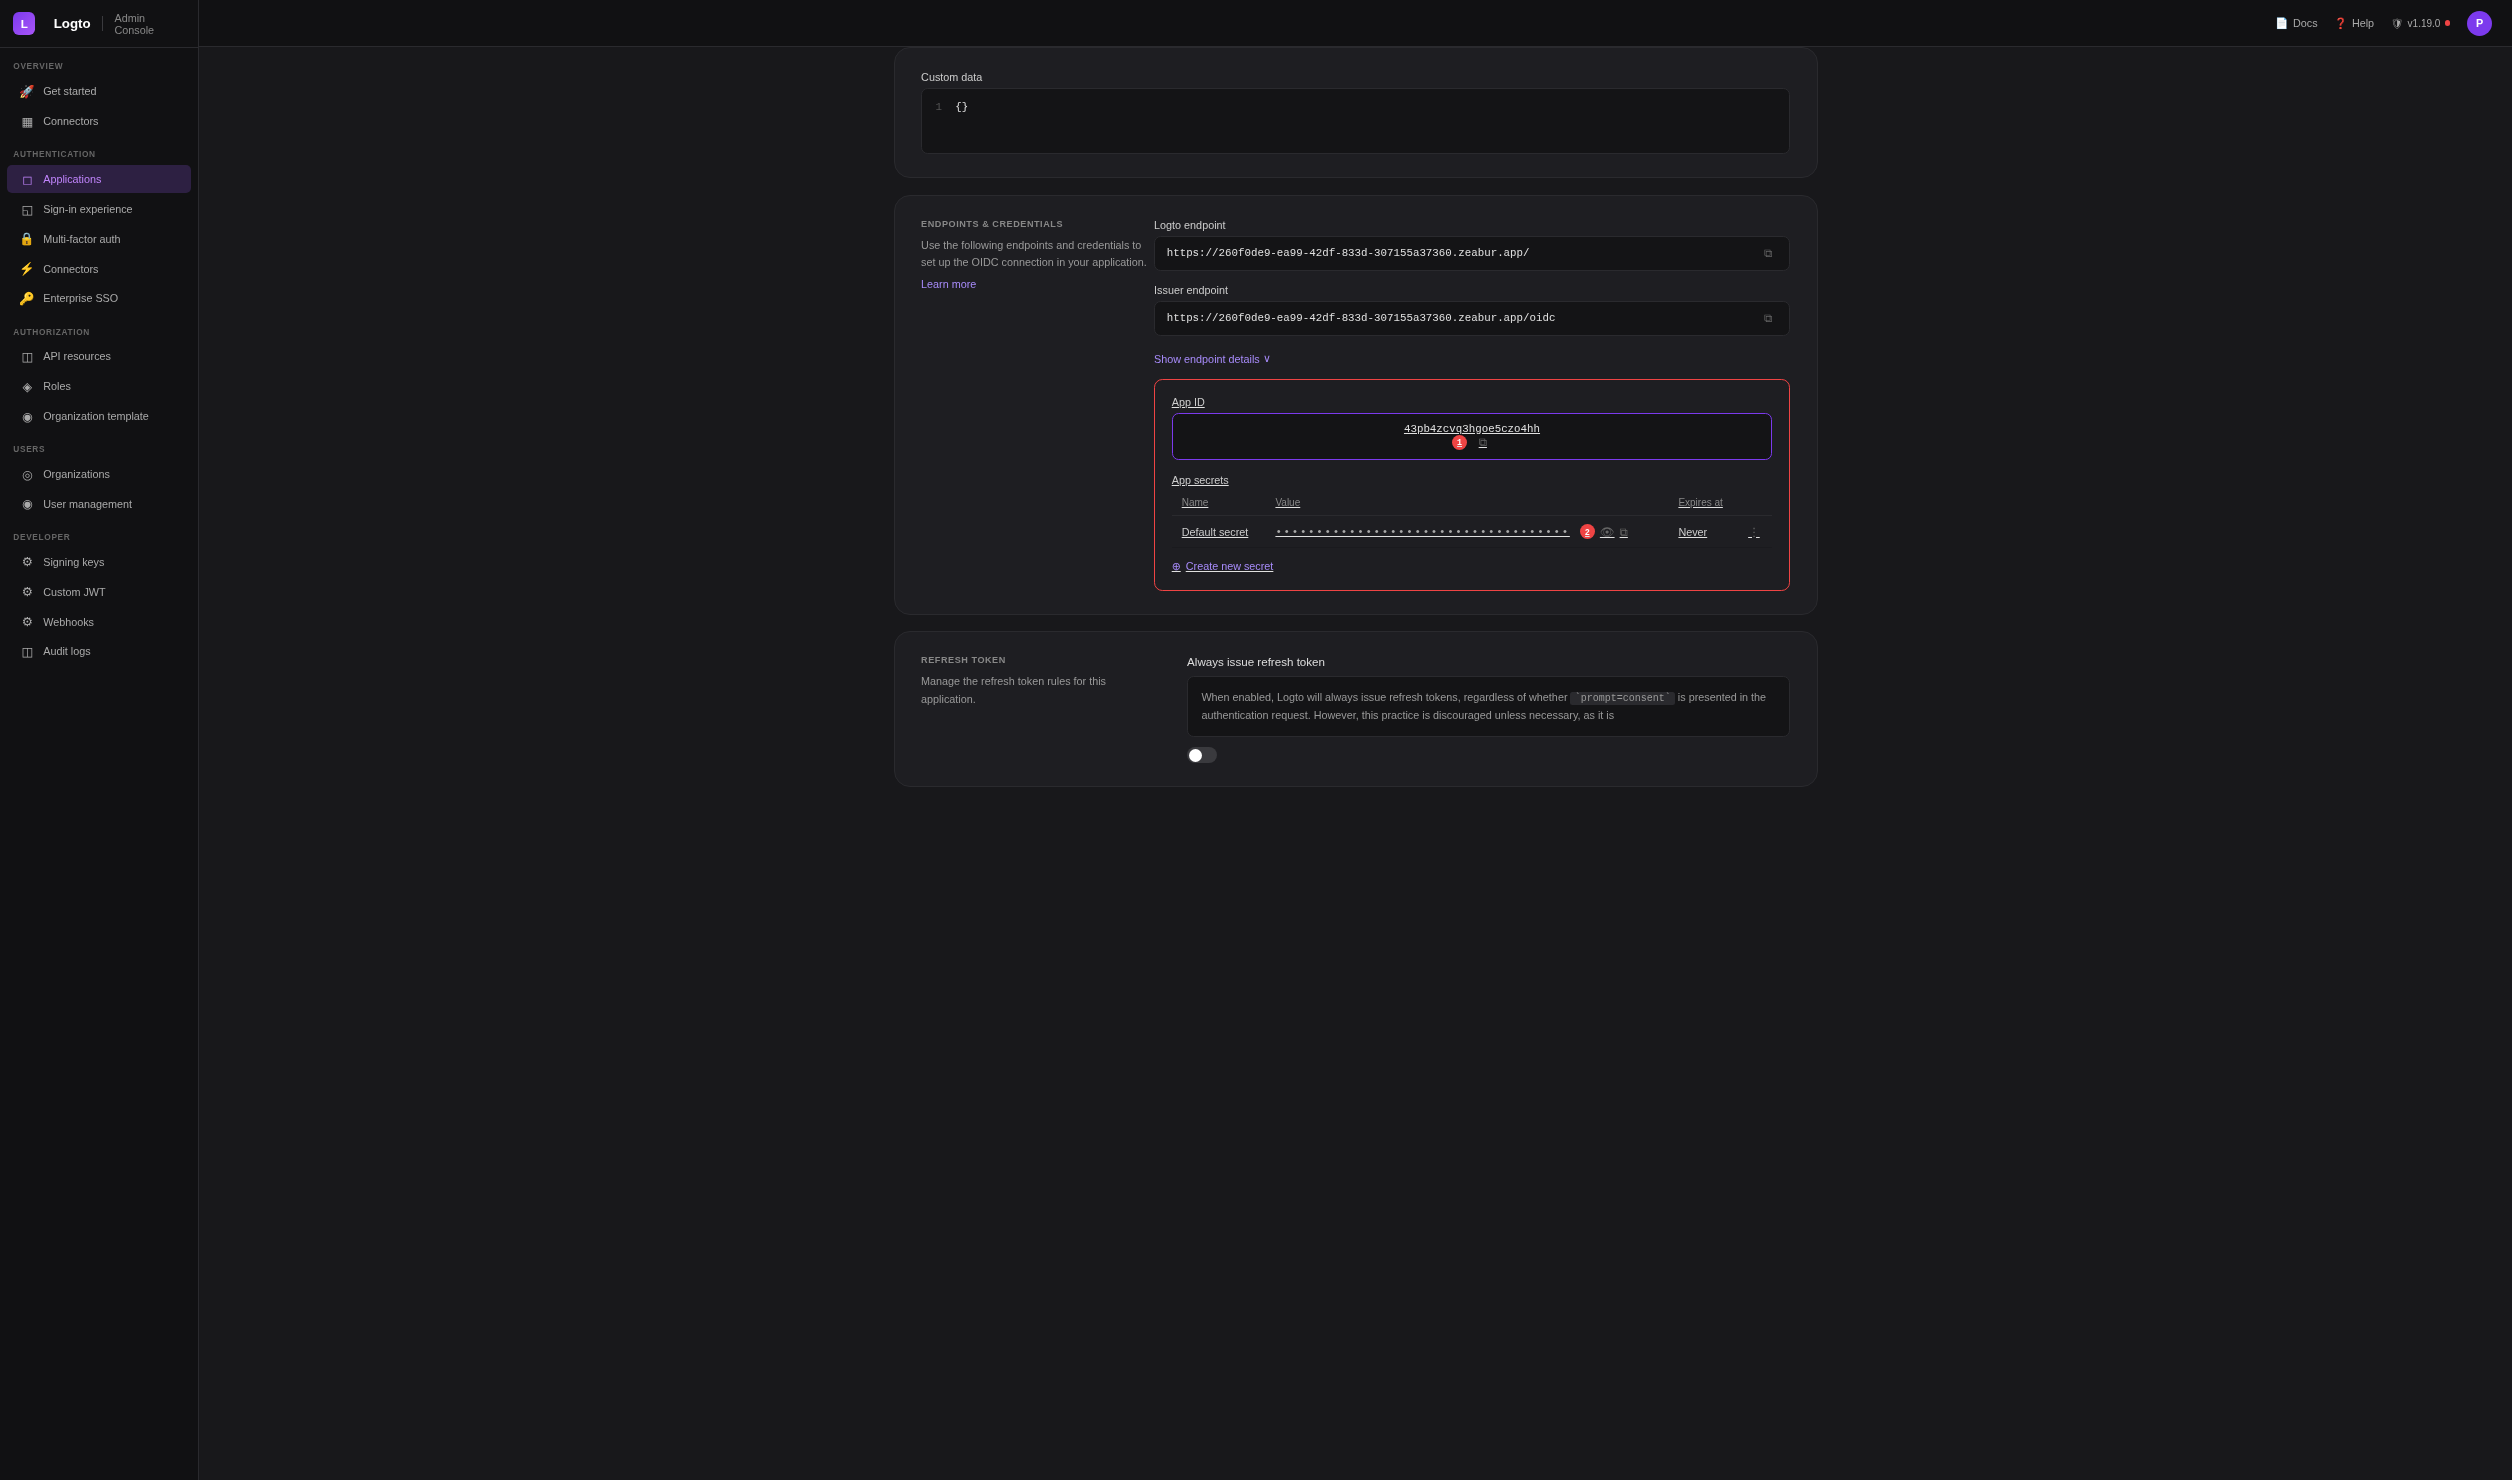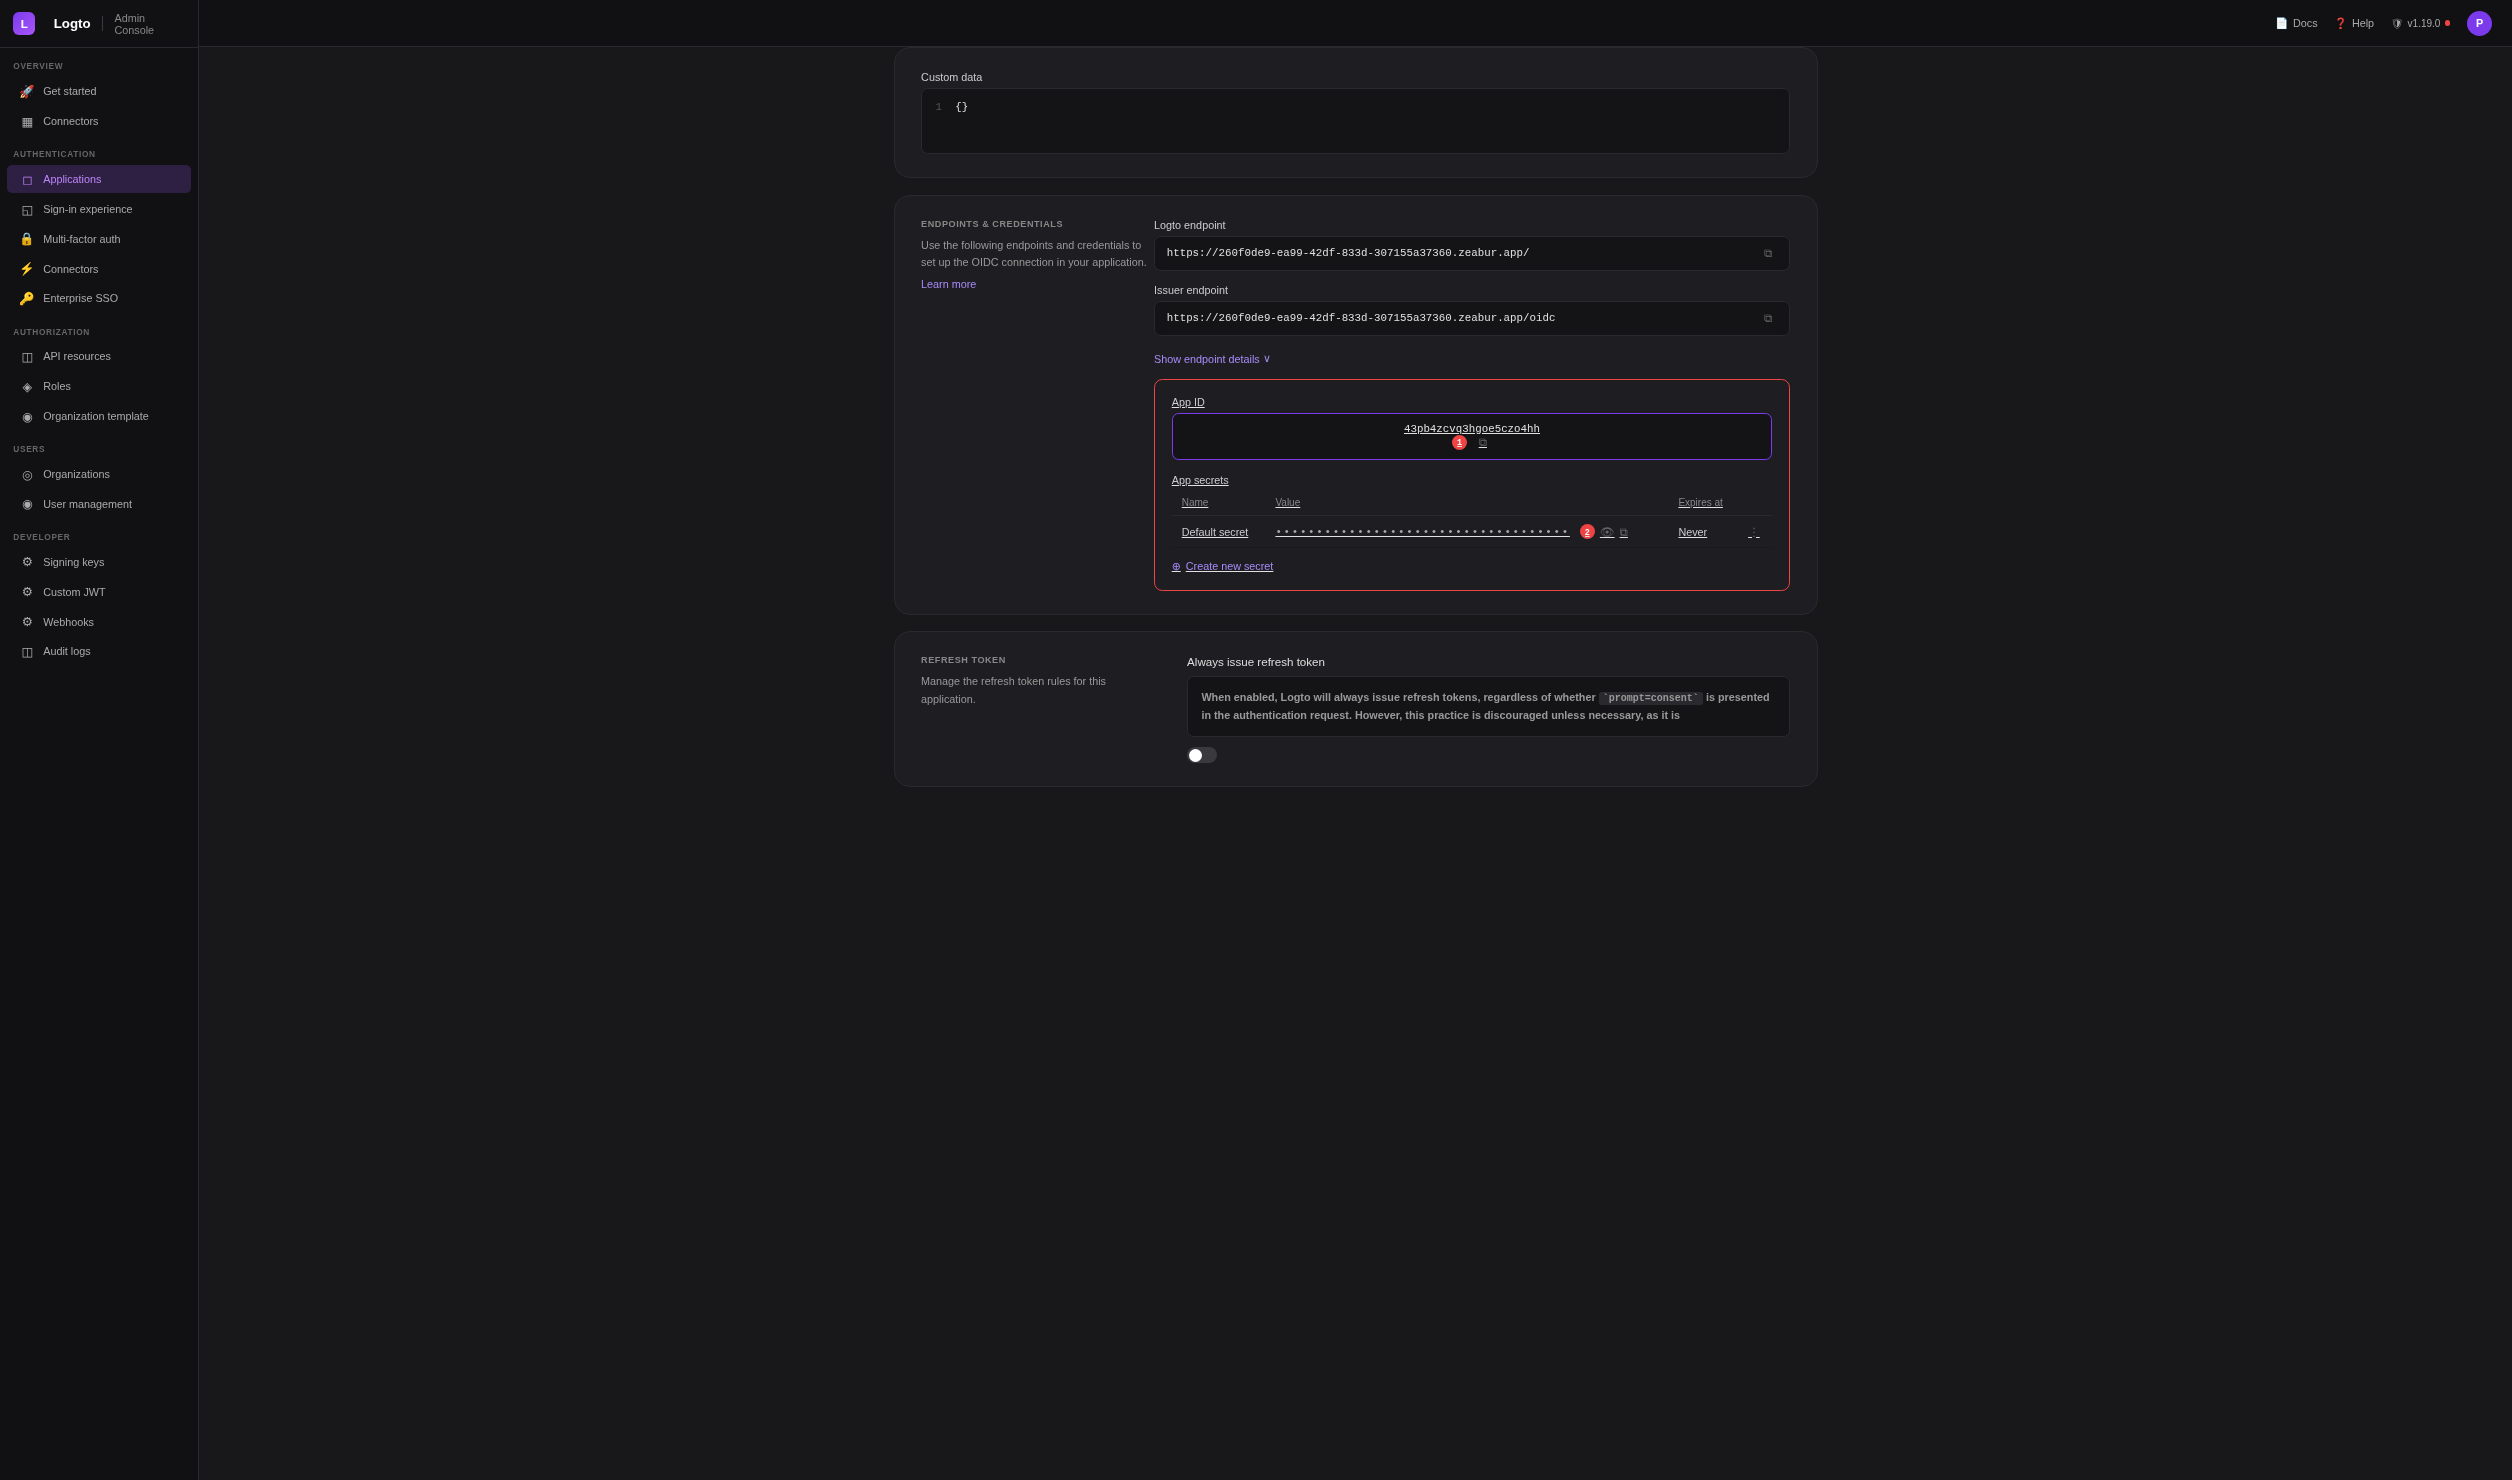--- a/index.html
+++ b/index.html
@@ -191,21 +191,20 @@
     .refresh-fields { flex: 1; }
     .refresh-title { font-size: 11.6px; color: #ddd; font-weight: 500; margin-bottom: 8.3px; }
     .refresh-desc-text {
       background: #141416;
       border: 0.8px solid #2a2a2e;
       border-radius: 6.6px;
       padding: 11.6px 13.3px;
       font-size: 10.8px;
       color: #999;
       line-height: 1.6;
-      font-weight: bold;
     }
     code { background: #2a2a2e; padding: 0.8px 4.2px; border-radius: 2.5px; font-family: 'Courier New', monospace; font-size: 10px; }
 
     
     .toggle-row { display: flex; align-items: center; justify-content: space-between; margin-top: 10px; }
     .toggle {
       width: 30px; height: 16.6px; border-radius: 8.3px; background: #3a3a3e; position: relative; cursor: pointer;
     }
     .toggle-dot { width: 13.3px; height: 13.3px; background: #fff; border-radius: 50%; position: absolute; top: 1.7px; left: 1.7px; transition: left 0.15s; }
 

